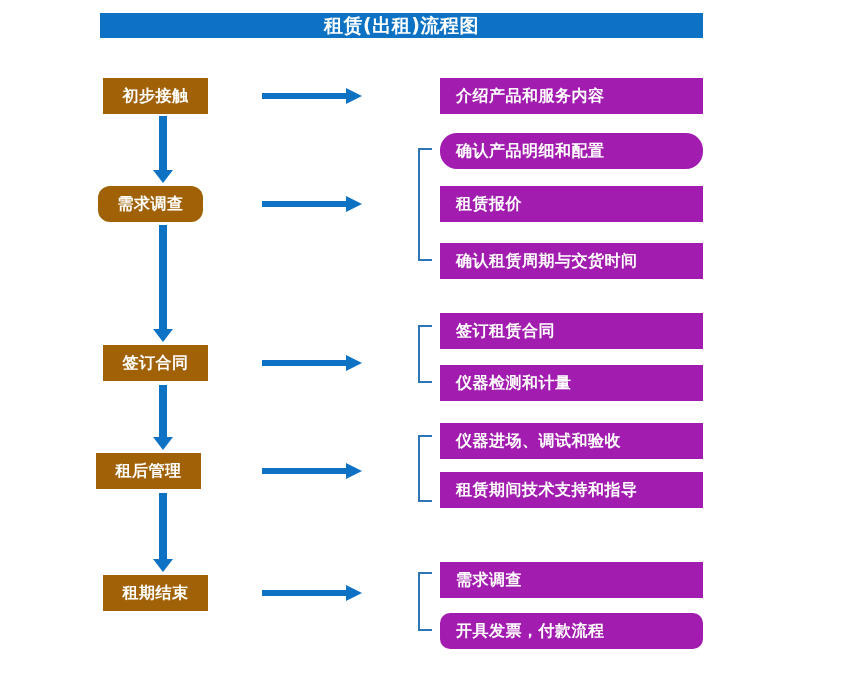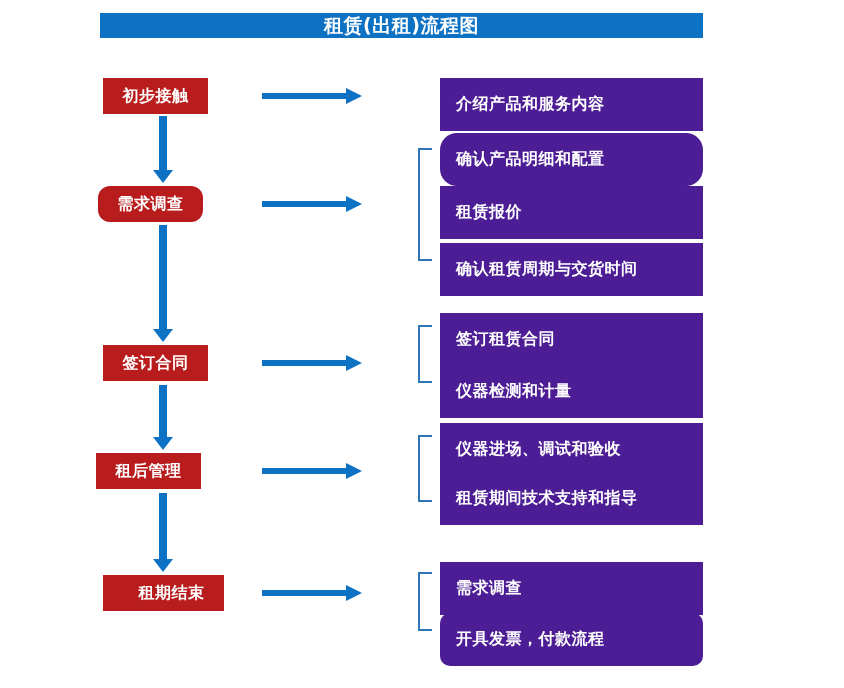--- a/index.html
+++ b/index.html
@@ -34,37 +34,37 @@
     align-items: center;
     justify-content: center;
     letter-spacing: 0.5px;
   }
 
   
   .stage-box {
     position: absolute;
     width: 105px;
     height: 36px;
-    background: #b91c1c;
+    background: #a16207;
     color: #ffffff;
     font-size: 16px;
     font-weight: bold;
     display: flex;
     align-items: center;
     justify-content: center;
     letter-spacing: 0.5px;
   }
 
   
   .detail-box {
     position: absolute;
     left: 440px;
     width: 263px;
-    height: 53px;
-    background: #4c1d95;
+    height: 36px;
+    background: #a21caf;
     color: #ffffff;
     font-size: 16px;
     font-weight: bold;
     display: flex;
     align-items: center;
     padding-left: 16px;
     box-sizing: border-box;
     letter-spacing: 0.5px;
   }
 
@@ -133,21 +133,21 @@
 
 <div id="canvas">
 
   <div class="title-bar">租赁(出租)流程图</div>
 
   <div id="stages">
       <div class="stage-box" style="left: 103px; top: 78px;">初步接触</div>
       <div class="stage-box" style="left: 98px; top: 186px; border-radius: 12px;">需求调查</div>
       <div class="stage-box" style="left: 103px; top: 345px;">签订合同</div>
       <div class="stage-box" style="left: 96px; top: 453px;">租后管理</div>
-      <div class="stage-box" style="left: 103px; top: 575px; padding-left: 16px;">租期结束</div>
+      <div class="stage-box" style="left: 103px; top: 575px;">租期结束</div>
     </div>
   <div id="details">
       <div class="detail-box" style="top: 78px;">介绍产品和服务内容</div>
       <div class="detail-box" style="top: 133px; border-radius: 17px;">确认产品明细和配置</div>
       <div class="detail-box" style="top: 186px;">租赁报价</div>
       <div class="detail-box" style="top: 243px;">确认租赁周期与交货时间</div>
       <div class="detail-box" style="top: 313px;">签订租赁合同</div>
       <div class="detail-box" style="top: 365px; font-family: Liberation Serif, serif;">仪器检测和计量</div>
       <div class="detail-box" style="top: 423px;">仪器进场、调试和验收</div>
       <div class="detail-box" style="top: 472px;">租赁期间技术支持和指导</div>

